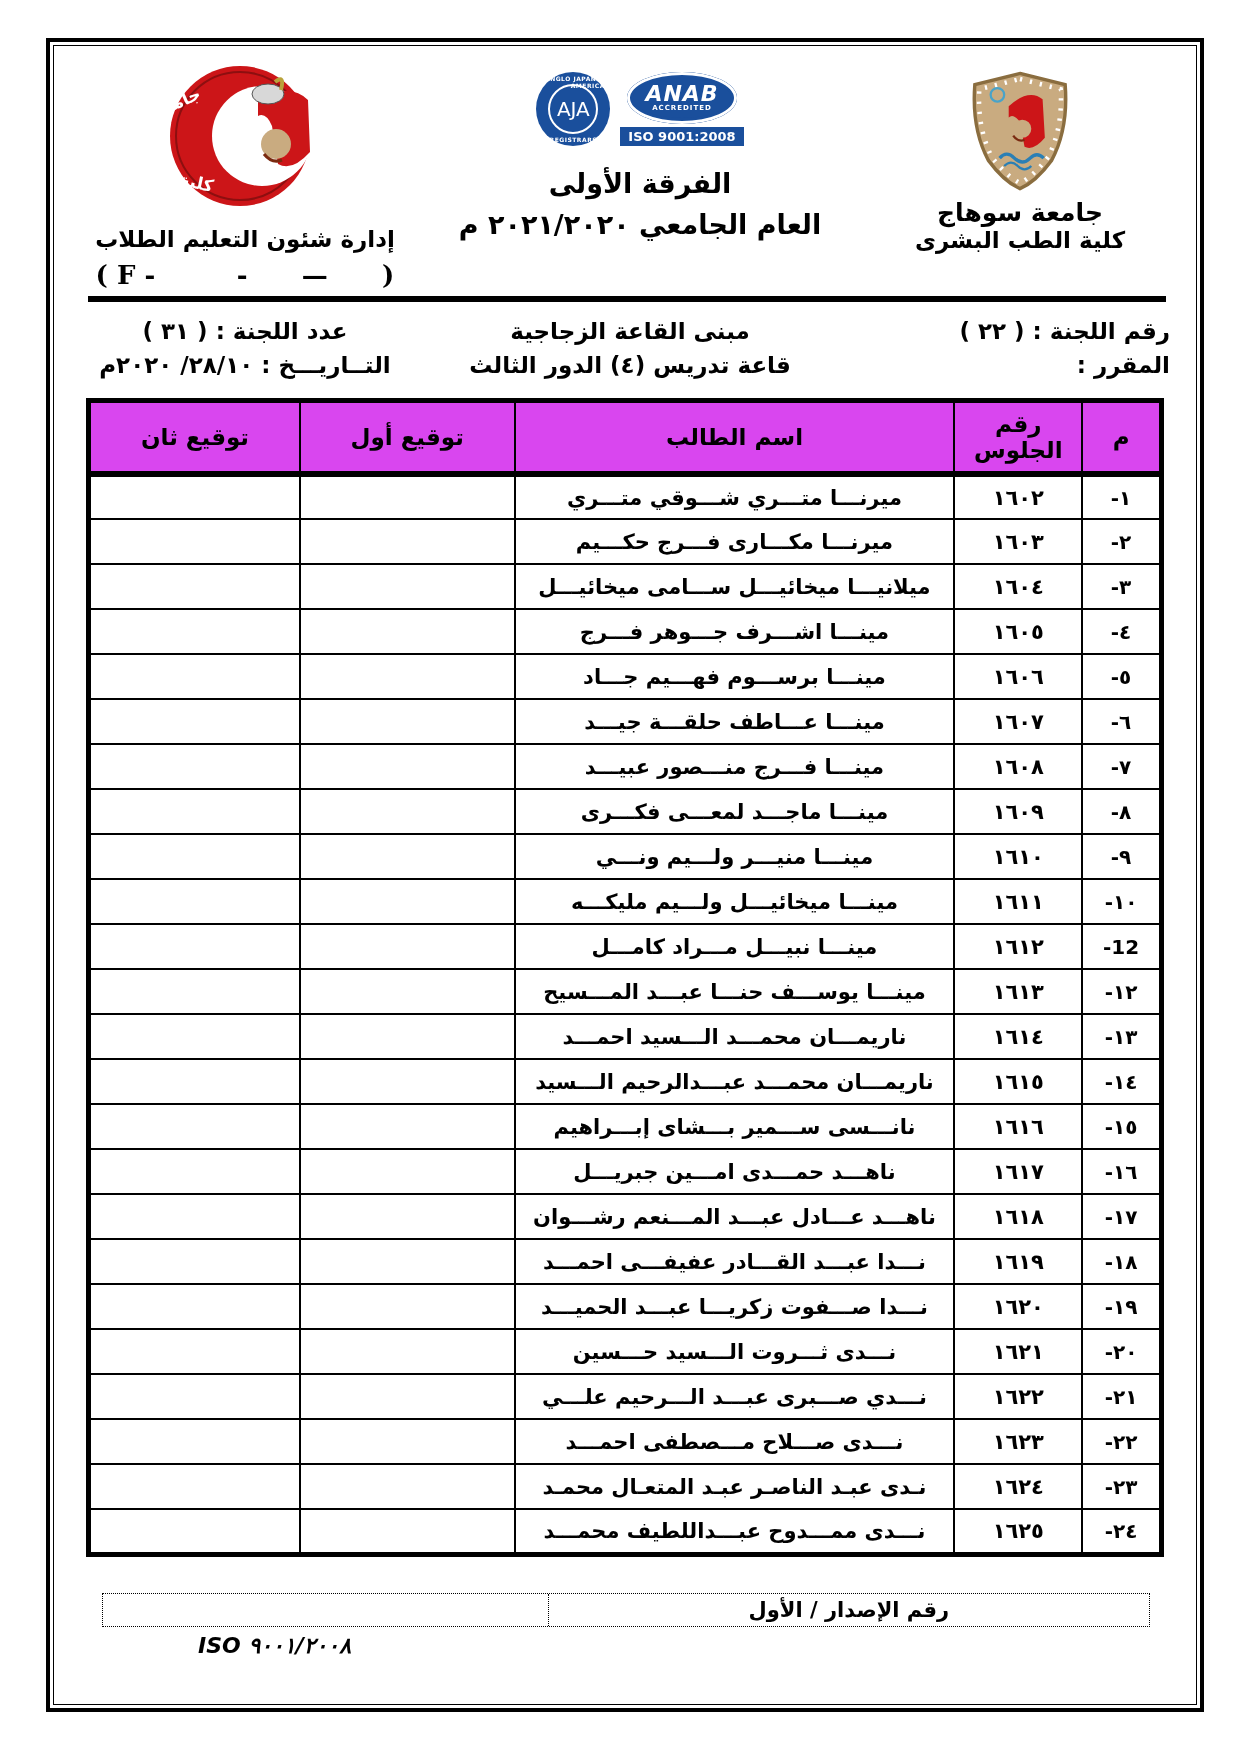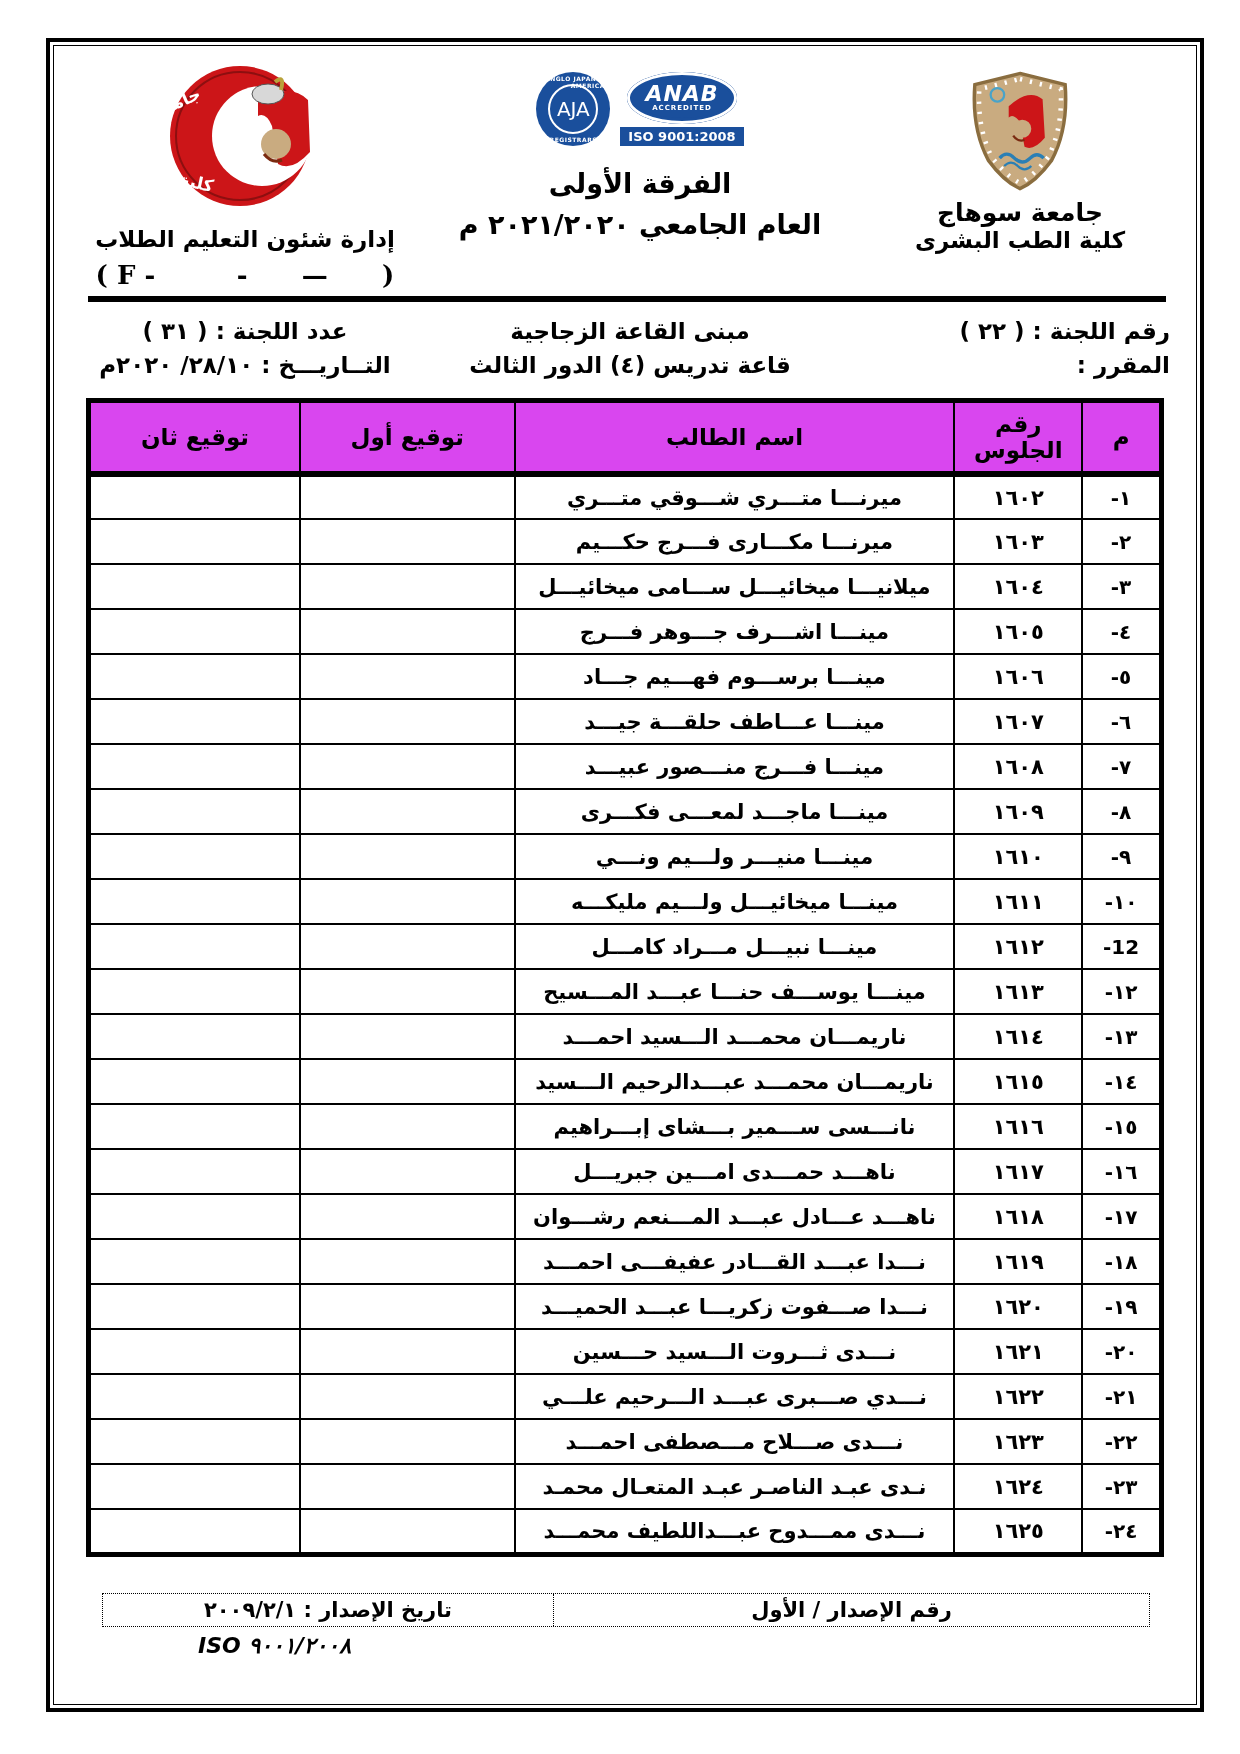--- a/index.html
+++ b/index.html
@@ -345,18 +345,17 @@
             <td class="seat">١٦٢٥</td>
             <td class="sname">نـــدى ممـــدوح عبـــداللطيف محمـــد</td>
             <td class="sig"></td>
             <td class="sig"></td>
           </tr>
         </tbody>
   </table>
 
   <div class="footer-table">
     <div class="footer-cell right">رقم الإصدار / الأول</div>
-    <div class="footer-cell left">تاريخ الإصدار : ٢٠٠٩/٢/١</div>
   </div>
   <div class="iso-line">ISO ٩٠٠١/٢٠٠٨</div>
 
 </div>
 </div>
 
 </body></html>

